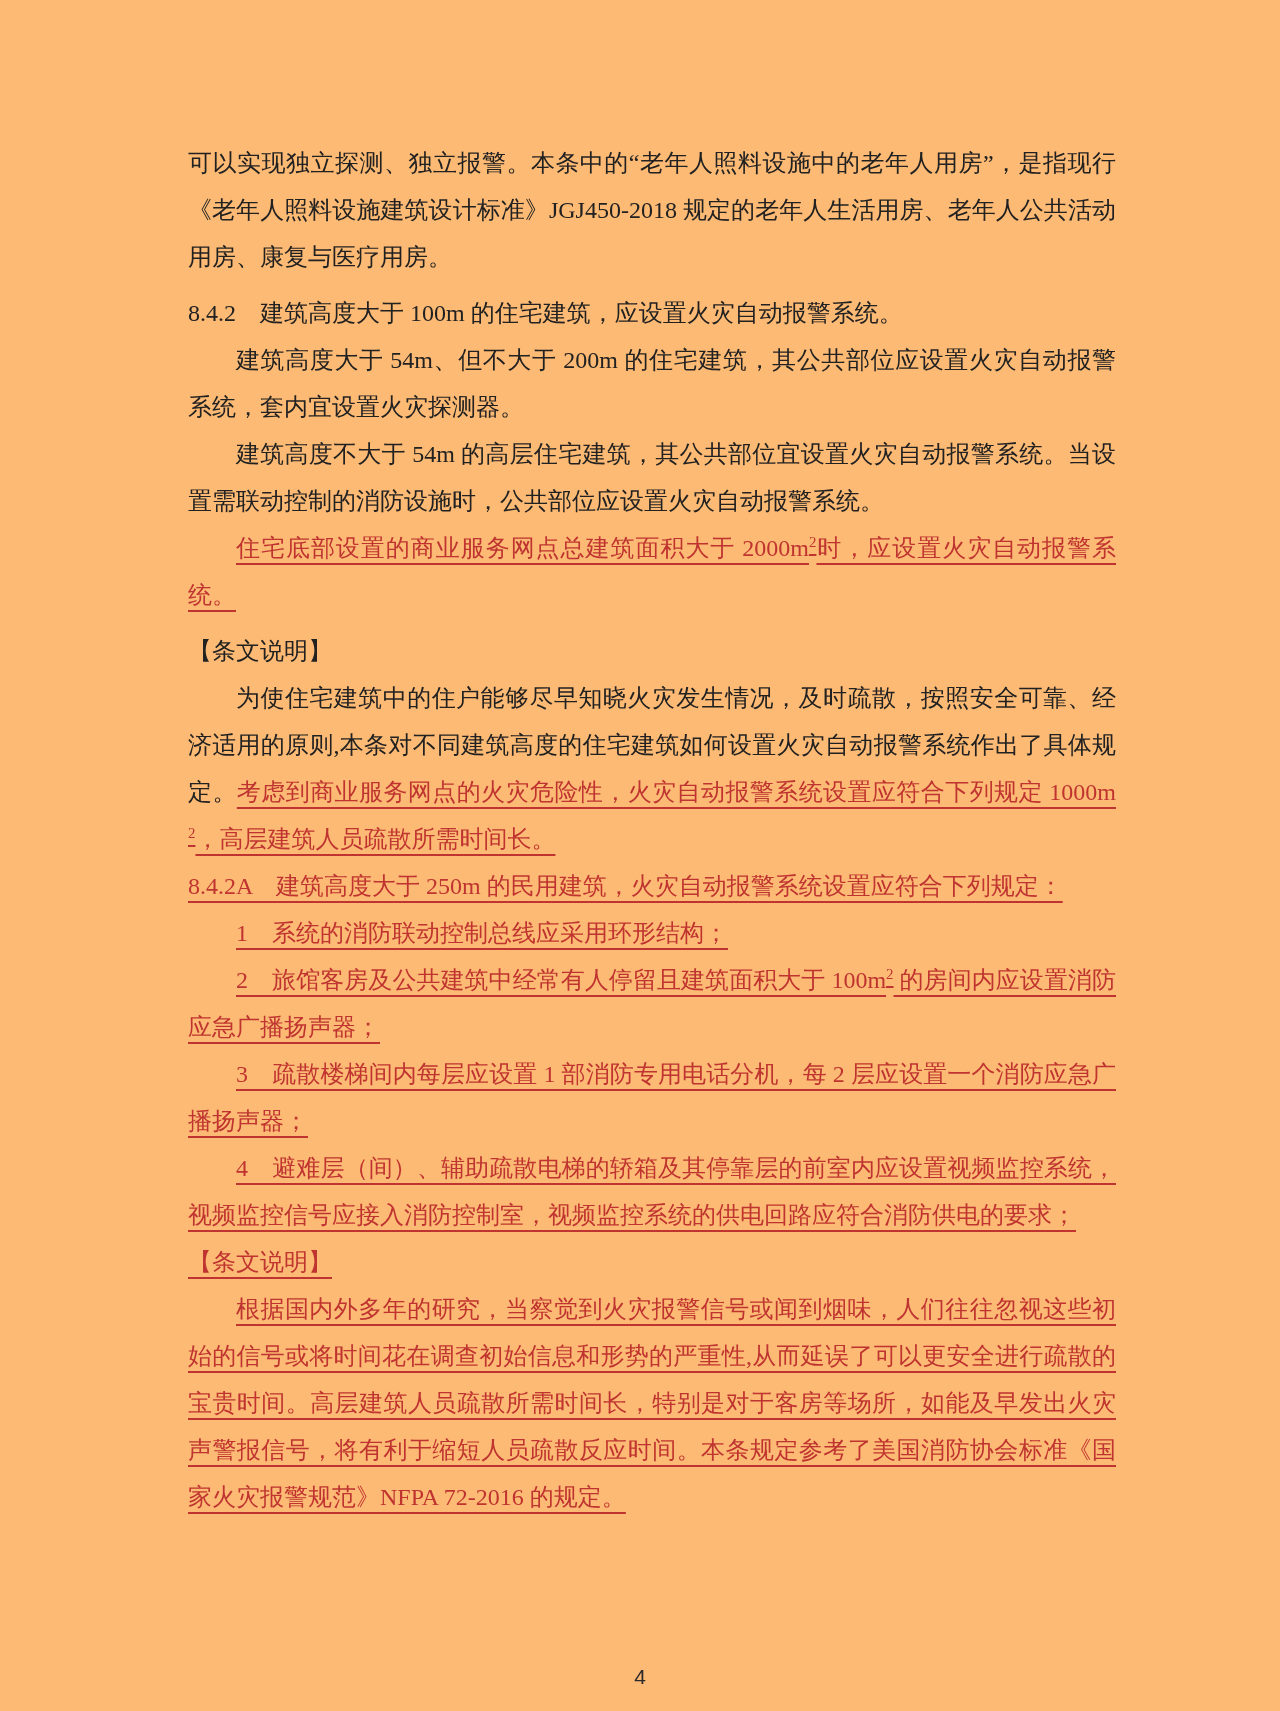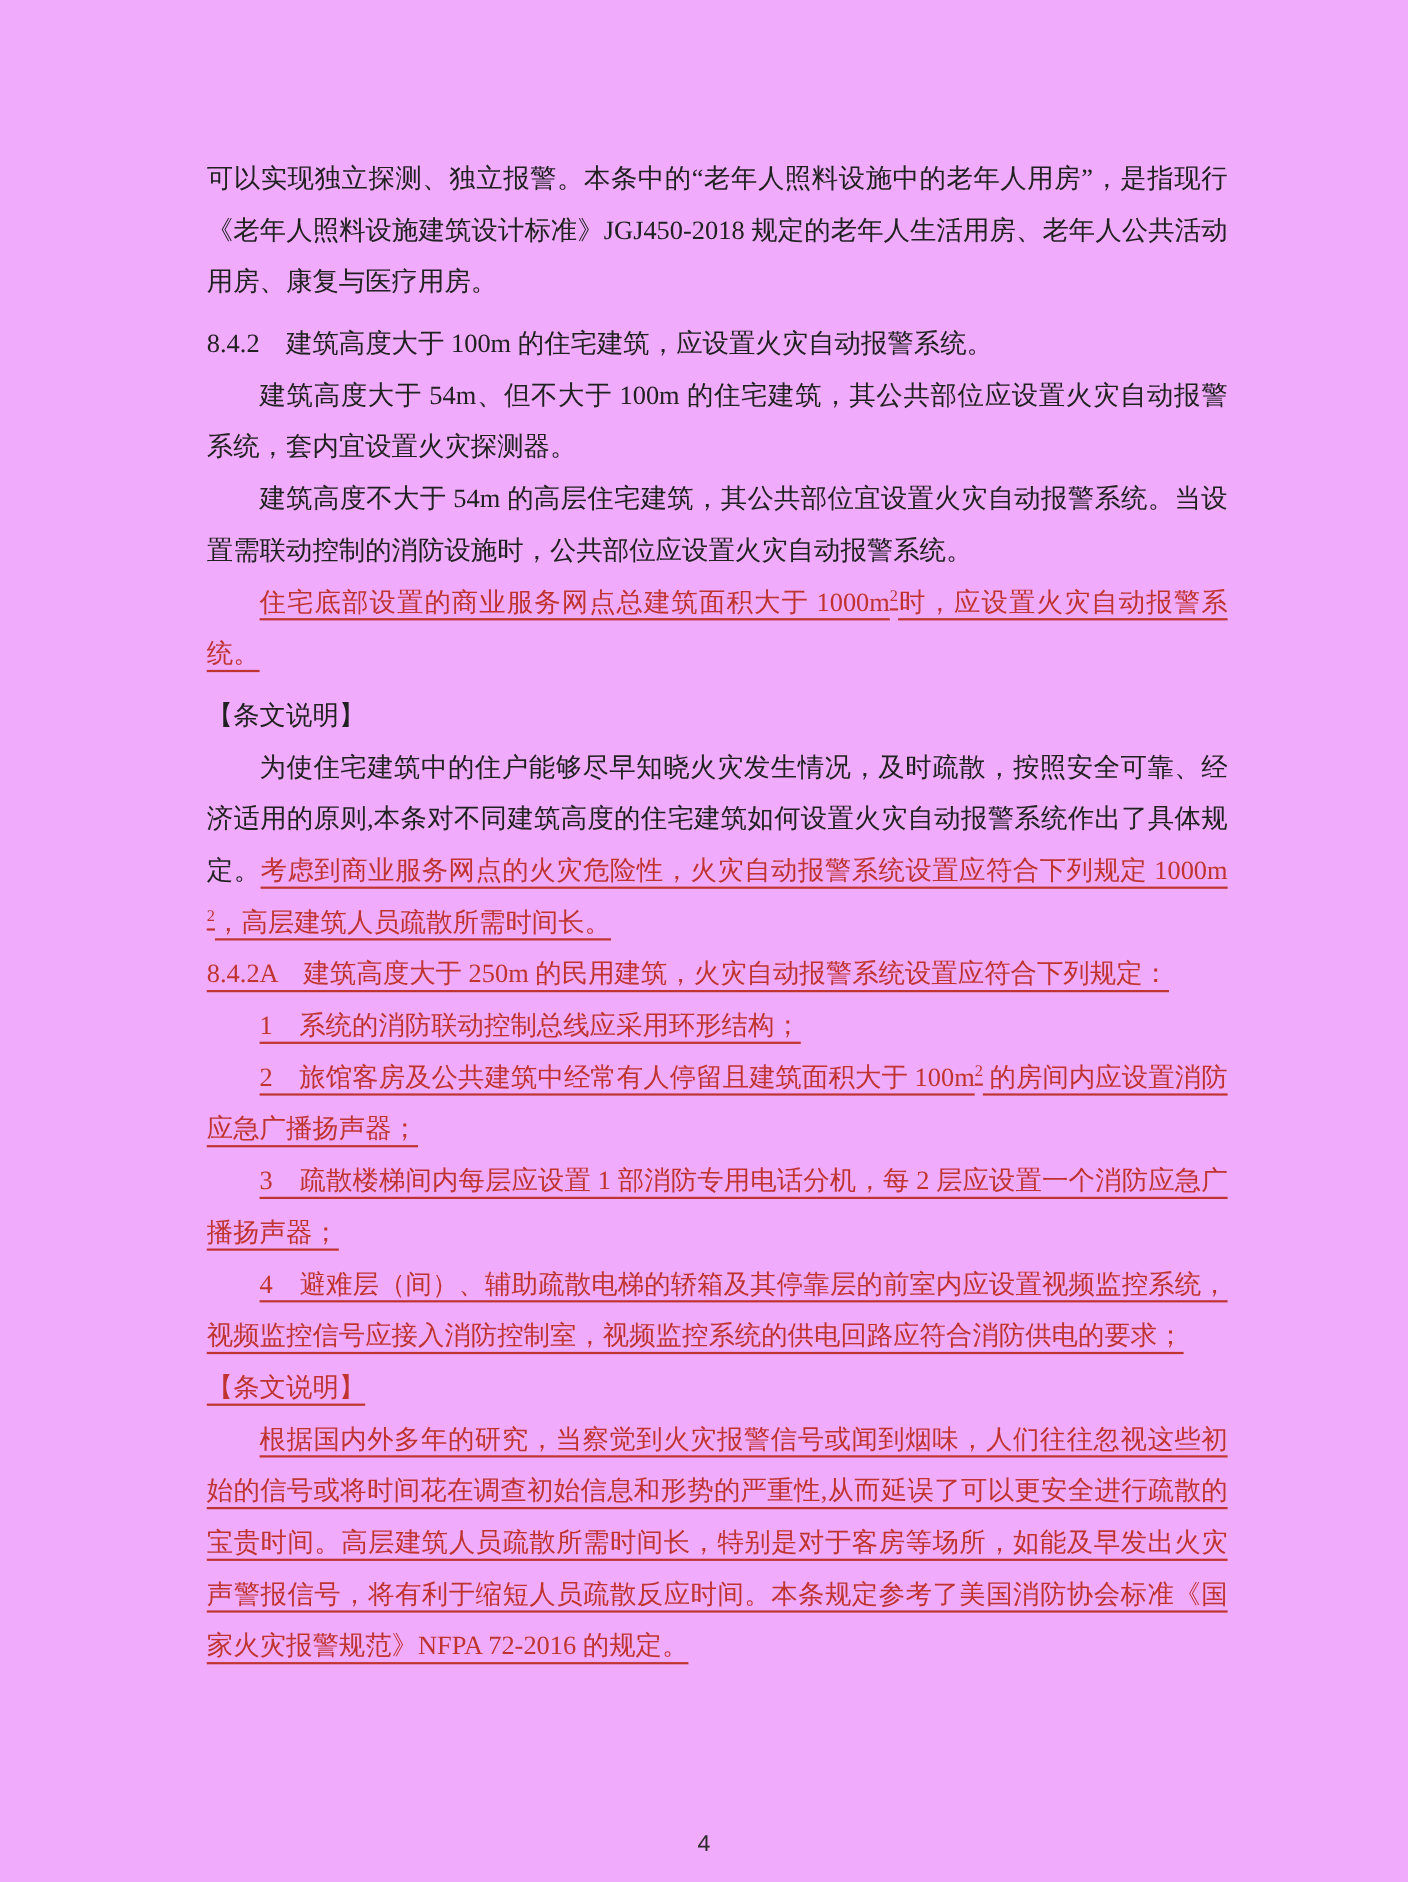--- a/index.html
+++ b/index.html
@@ -4,21 +4,21 @@
 <style>
   html, body {
     margin: 0;
     padding: 0;
     background: #ffffff;
   }
   .page {
     position: relative;
     width: 1280px;
     height: 1711px;
-    background: #f0abfc;
+    background: #fdba74;
     overflow: hidden;
     font-family: "Liberation Serif", serif;
   }
   .content {
     position: absolute;
     left: 188px;
     top: 140px;
     width: 928px;
   }
   .content p {
@@ -58,23 +58,23 @@
     color: #2a2a2a;
   }
 </style>
 </head>
 <body>
 
 <div class="page">
   <div class="content">
       <p class=""><span class="black">可以实现独立探测、独立报警。本条中的“老年人照料设施中的老年人用房”，是指现行《老年人照料设施建筑设计标准》JGJ450-2018 规定的老年人生活用房、老年人公共活动用房、康复与医疗用房。</span></p>
       <p class="gap "><span class="black">8.4.2　建筑高度大于 100m 的住宅建筑，应设置火灾自动报警系统。</span></p>
-      <p class="indent "><span class="black">建筑高度大于 54m、但不大于 100m 的住宅建筑，其公共部位应设置火灾自动报警系统，套内宜设置火灾探测器。</span></p>
+      <p class="indent "><span class="black">建筑高度大于 54m、但不大于 200m 的住宅建筑，其公共部位应设置火灾自动报警系统，套内宜设置火灾探测器。</span></p>
       <p class="indent "><span class="black">建筑高度不大于 54m 的高层住宅建筑，其公共部位宜设置火灾自动报警系统。当设置需联动控制的消防设施时，公共部位应设置火灾自动报警系统。</span></p>
-      <p class="indent "><span class="red">住宅底部设置的商业服务网点总建筑面积大于 1000m</span><sup class="red">2</sup><span class="red">时，应设置火灾自动报警系统。</span></p>
+      <p class="indent "><span class="red">住宅底部设置的商业服务网点总建筑面积大于 2000m</span><sup class="red">2</sup><span class="red">时，应设置火灾自动报警系统。</span></p>
       <p class="gap bold"><span class="black">【条文说明】</span></p>
       <p class="indent "><span class="black">为使住宅建筑中的住户能够尽早知晓火灾发生情况，及时疏散，按照安全可靠、经济适用的原则,本条对不同建筑高度的住宅建筑如何设置火灾自动报警系统作出了具体规定。</span><span class="red">考虑到商业服务网点的火灾危险性，火灾自动报警系统设置应符合下列规定 1000m</span><sup class="red">2</sup><span class="red">，高层建筑人员疏散所需时间长。</span></p>
       <p class=""><span class="red">8.4.2A　建筑高度大于 250m 的民用建筑，火灾自动报警系统设置应符合下列规定：</span></p>
       <p class="indent "><span class="red">1　系统的消防联动控制总线应采用环形结构；</span></p>
       <p class="indent "><span class="red">2　旅馆客房及公共建筑中经常有人停留且建筑面积大于 100m</span><sup class="red">2</sup><span class="red"> 的房间内应设置消防应急广播扬声器；</span></p>
       <p class="indent "><span class="red">3　疏散楼梯间内每层应设置 1 部消防专用电话分机，每 2 层应设置一个消防应急广播扬声器；</span></p>
       <p class="indent "><span class="red">4　避难层（间）、辅助疏散电梯的轿箱及其停靠层的前室内应设置视频监控系统，视频监控信号应接入消防控制室，视频监控系统的供电回路应符合消防供电的要求；</span></p>
       <p class="bold"><span class="red">【条文说明】</span></p>
       <p class="indent "><span class="red">根据国内外多年的研究，当察觉到火灾报警信号或闻到烟味，人们往往忽视这些初始的信号或将时间花在调查初始信息和形势的严重性,从而延误了可以更安全进行疏散的宝贵时间。高层建筑人员疏散所需时间长，特别是对于客房等场所，如能及早发出火灾声警报信号，将有利于缩短人员疏散反应时间。本条规定参考了美国消防协会标准《国家火灾报警规范》NFPA 72-2016 的规定。</span></p>
     </div>

